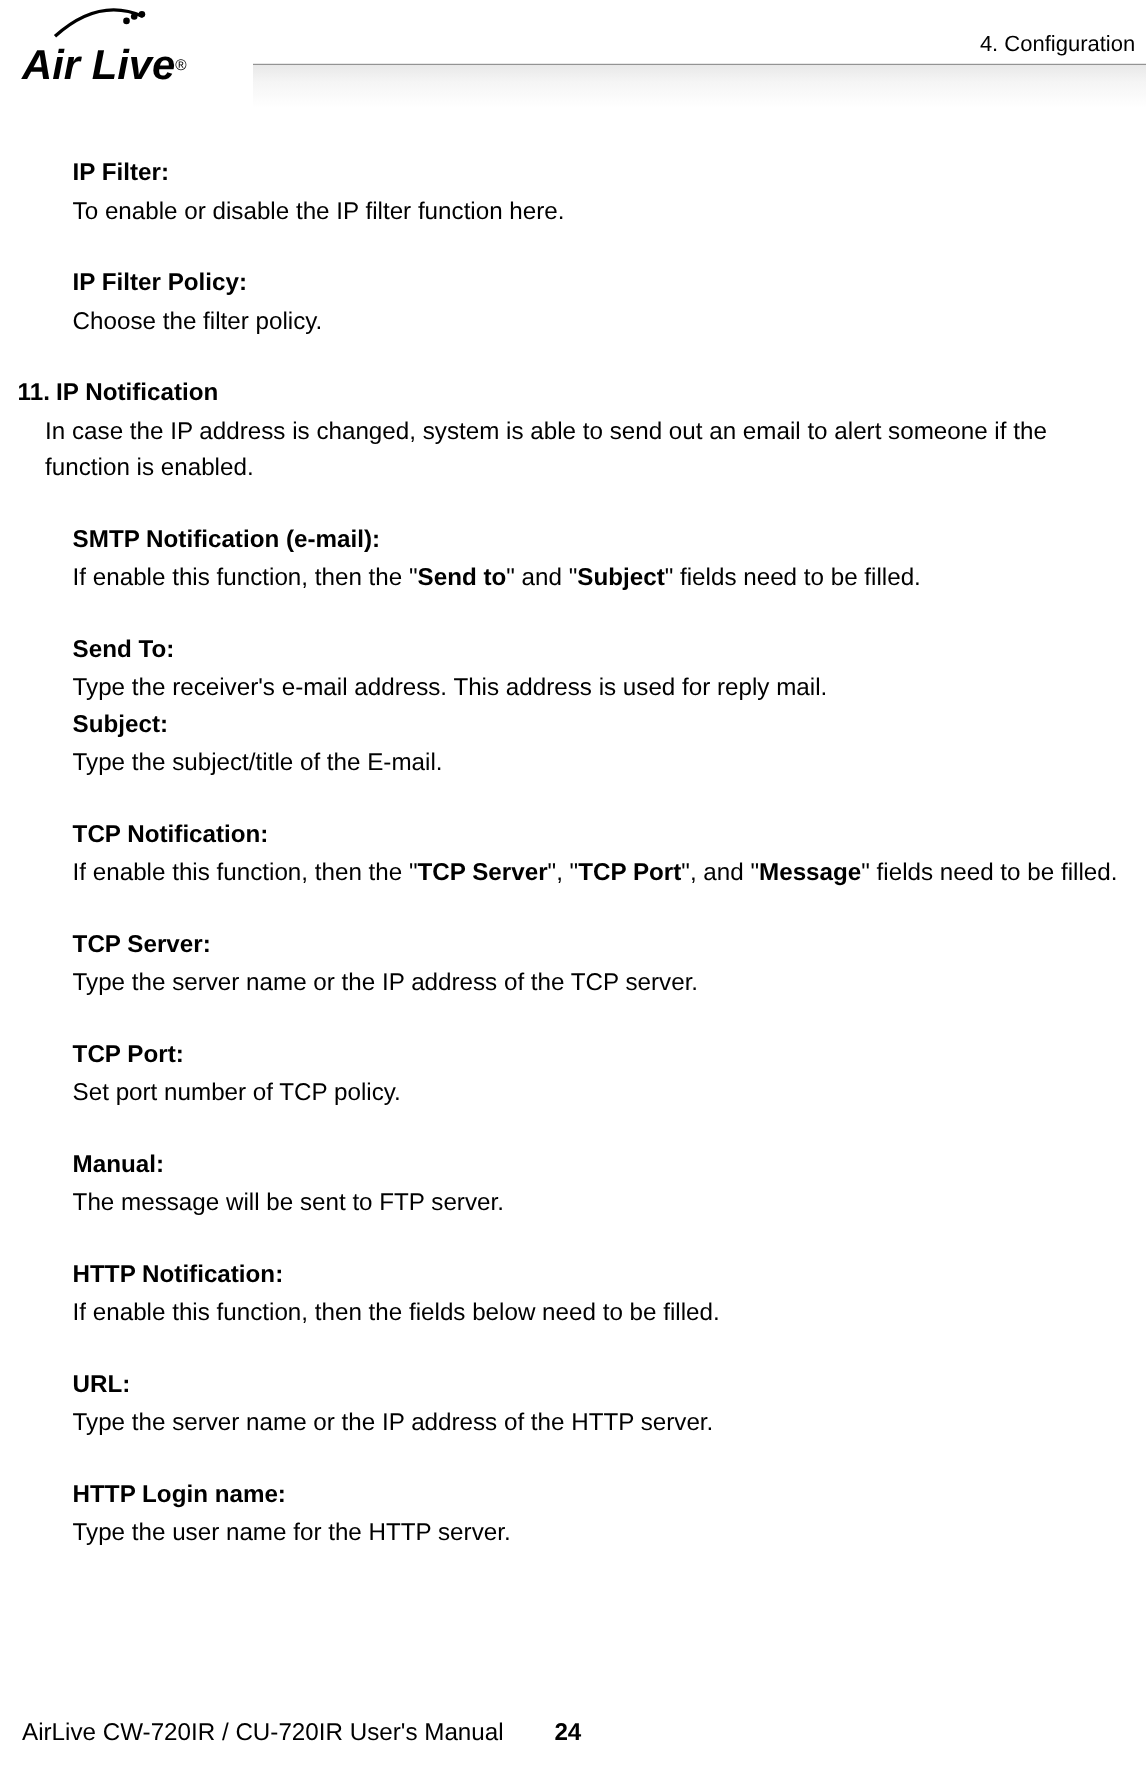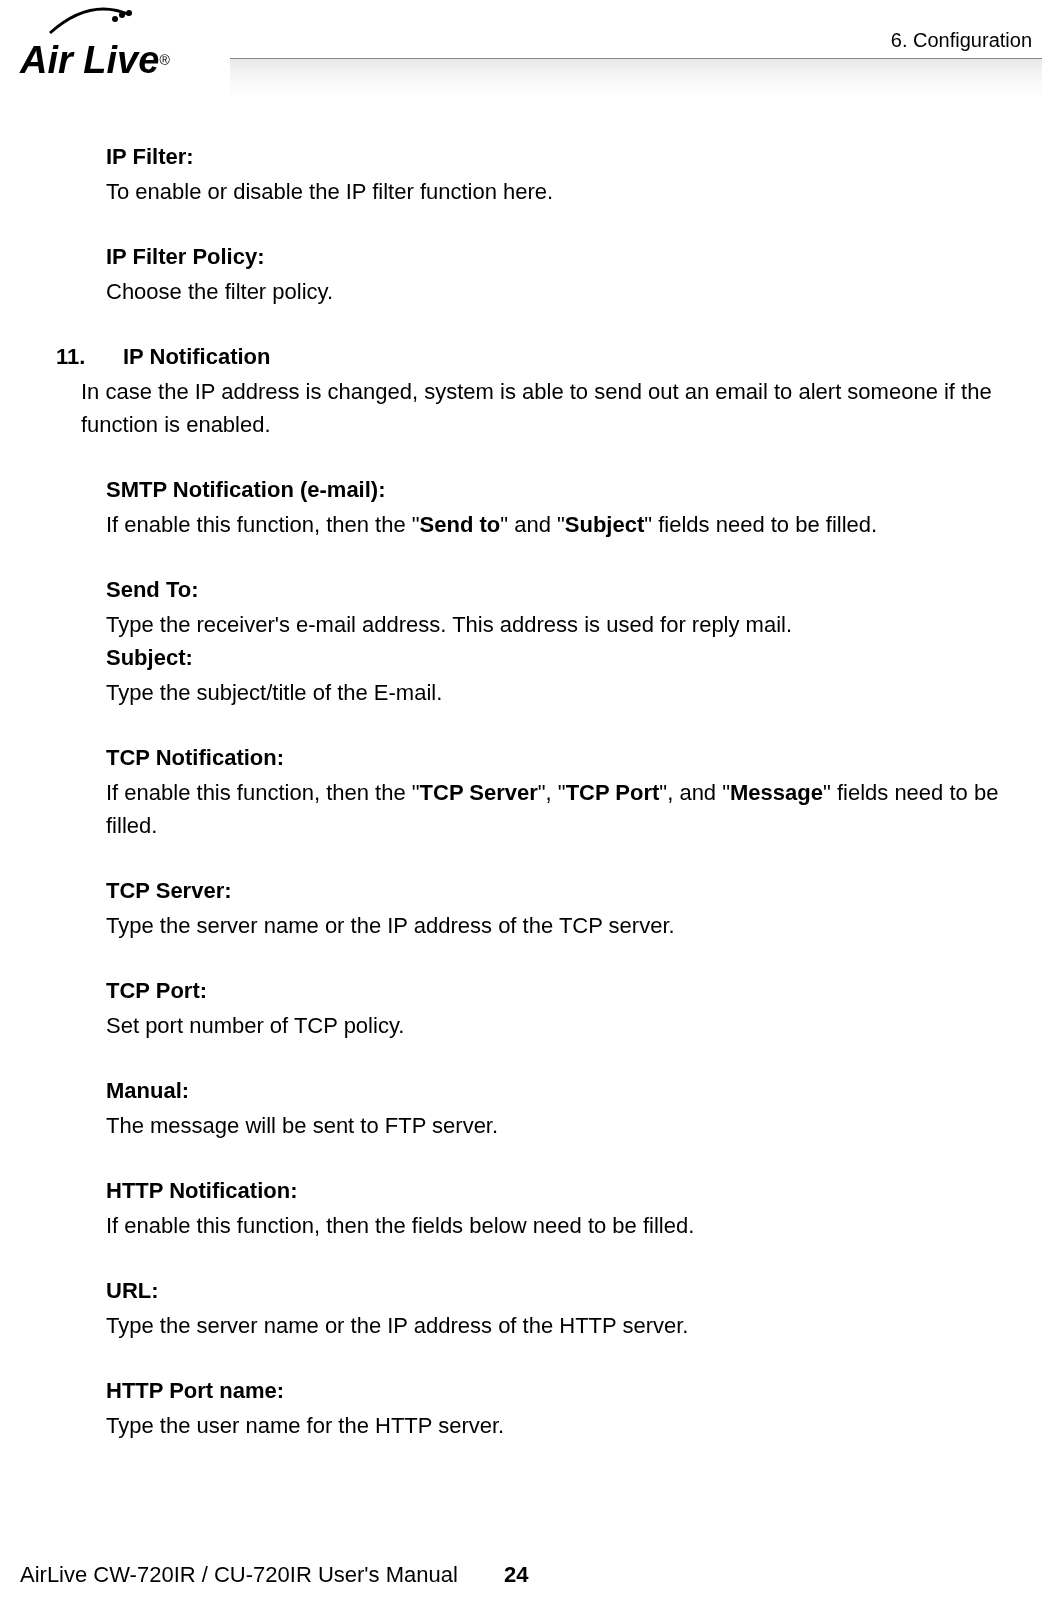--- a/index.html
+++ b/index.html
@@ -54,41 +54,40 @@
     .header-line {
       position: absolute;
       top: 58px;
       left: 230px;
       right: 0;
       height: 40px;
       background: linear-gradient(to bottom, #e8e8e8 0%, #f5f5f5 40%, white 100%);
       border-top: 1px solid #888;
     }
     .content {
-      padding: 30px 10px 0 56px;
+      padding: 30px 10px 0 16px;
     }
     .sub-section {
       margin-left: 50px;
       margin-bottom: 32px;
     }
     .sub-heading {
       font-weight: bold;
       margin-bottom: 2px;
     }
     .sub-text {
       margin-bottom: 0;
     }
     .numbered-section {
       margin-bottom: 32px;
     }
     .numbered-heading {
       font-weight: bold;
       margin-bottom: 2px;
       display: flex;
-      gap: 32px;
     }
     .num-label {
       display: inline-block;
       width: 35px;
     }
     .intro-text {
       margin-left: 25px;
       margin-bottom: 0;
     }
     .bold {
@@ -124,21 +123,21 @@
     <svg class="logo-swoosh" width="100" height="35" viewBox="0 0 100 35">
       <path d="M 10 28 Q 50 -8 90 10" stroke="#000" stroke-width="3" fill="none"></path>
       <circle cx="75" cy="14" r="3" fill="#000"></circle>
       <circle cx="82" cy="10" r="3" fill="#000"></circle>
       <circle cx="89" cy="8" r="3" fill="#000"></circle>
     </svg>
     <div style="margin-top:22px;">
       <span class="logo-text">Air Live</span><span class="logo-reg">®</span>
     </div>
   </div>
-  <div class="chapter-label">6.  Configuration</div>
+  <div class="chapter-label">4.  Configuration</div>
   <div class="header-line"></div>
 </div>
 
 <div class="content">
 
   <div class="sub-section">
     <div class="sub-heading">IP Filter:</div>
     <div class="sub-text">To enable or disable the IP filter function here.</div>
   </div>
 
@@ -195,21 +194,21 @@
     <div class="sub-heading">HTTP Notification:</div>
     <div class="sub-text">If enable this function, then the fields below need to be filled.</div>
   </div>
 
   <div class="sub-section">
     <div class="sub-heading">URL:</div>
     <div class="sub-text">Type the server name or the IP address of the HTTP server.</div>
   </div>
 
   <div class="sub-section">
-    <div class="sub-heading">HTTP Port name:</div>
+    <div class="sub-heading">HTTP Login name:</div>
     <div class="sub-text">Type the user name for the HTTP server.</div>
   </div>
 
 </div>
 
 <div class="footer">
   <span class="footer-title">AirLive CW-720IR / CU-720IR User's Manual</span>
   <span class="page-num">24</span>
 </div>
 

